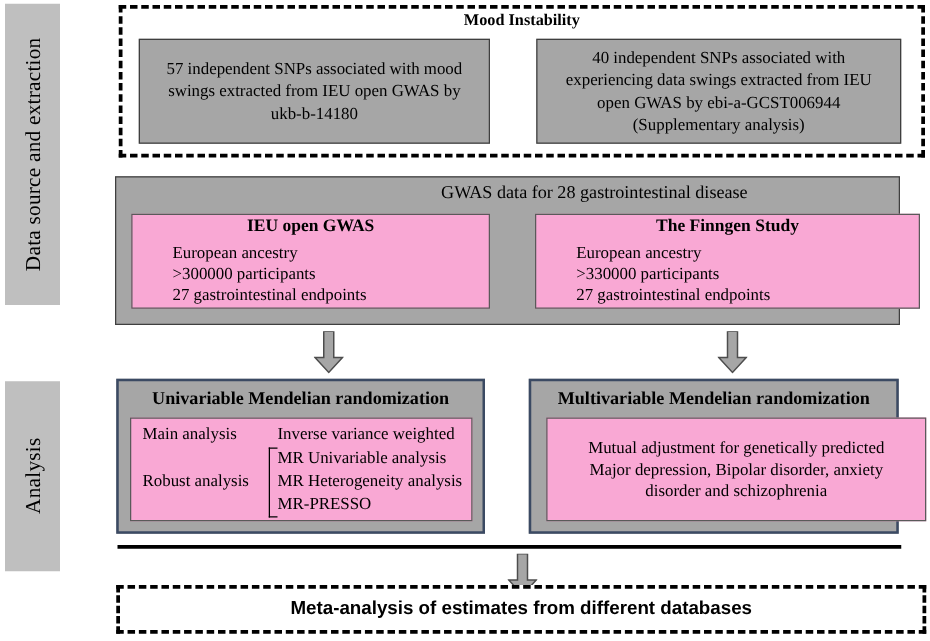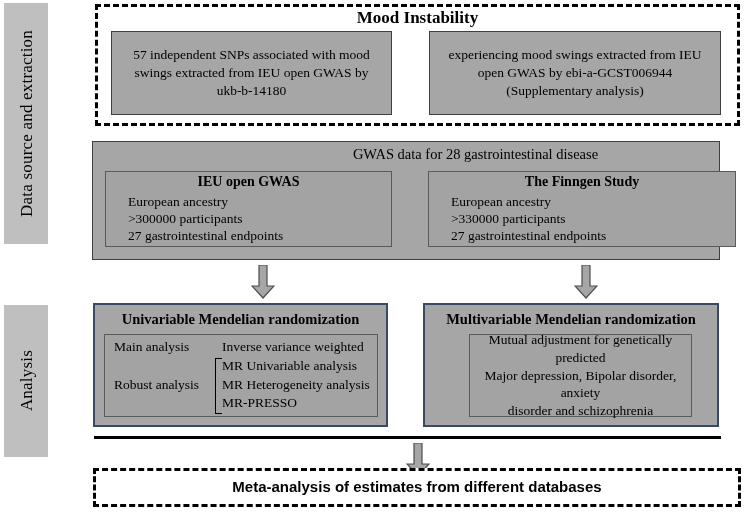--- a/index.html
+++ b/index.html
@@ -43,41 +43,41 @@
     box-sizing: border-box;
   }
   .gray-box {
     position: absolute;
     background: #a6a6a6;
     border: 1px solid #3f3f3f;
     box-sizing: border-box;
   }
   .white-box {
     position: absolute;
-    background: #a3a3a3;
+    background: #f9a8d4;
     border: 1px solid #5a5a5a;
     box-sizing: border-box;
   }
   .navy-box {
     position: absolute;
     background: #a6a6a6;
     border: 2px solid #3b4a63;
     box-sizing: border-box;
   }
   .body-txt {
     font-size: 13.5px;
     line-height: 1.32;
     text-align: center;
   }
 
   
   #mood-dashed { left: 95px; top: 4px; width: 645px; height: 122px; }
   #mood-title {
     position: absolute; left: 95px; top: 8px; width: 645px;
-    font-weight: bold; font-size: 17px; text-align: center;
+    font-weight: bold; font-size: 13px; text-align: center;
   }
   #snp-57-box { left: 111px; top: 31px; width: 281px; height: 84px; padding-left: 40px; }
   #snp-40-box { left: 429px; top: 31px; width: 292px; height: 84px; }
   .centerwrap {
     position: absolute; left: 0; right: 0; top: 0; bottom: 0;
     display: flex; flex-direction: column;
     align-items: center; justify-content: center;
     padding: 2px 6px; box-sizing: border-box;
   }
 
@@ -91,40 +91,40 @@
   #finngen-box { left: 428px; top: 171px; width: 308px; height: 76px; }
   .src-inner {
     position: absolute; left: 0; top: 0; right: 0; bottom: 0;
     display: flex; flex-direction: column; justify-content: center;
     box-sizing: border-box; padding: 3px 0 3px 0;
   }
   .src-inner .hd {
     font-weight: bold; text-align: center; font-size: 14px;
     margin-bottom: 3px;
   }
-  .src-inner .ln { font-size: 13.5px; line-height: 1.28; padding-left: 22px; }
+  .src-inner .ln { font-size: 13.5px; line-height: 1.28; padding-left: 32px; }
 
   
   .arrow {
     position: absolute;
     width: 24px; height: 34px;
   }
   #arrow-left  { left: 251px; top: 265px; }
   #arrow-right { left: 574px; top: 265px; }
   #arrow-meta  { left: 406px; top: 443px; }
 
   
   #uni-box   { left: 93px; top: 303px; width: 295px; height: 124px; }
   #multi-box { left: 423px; top: 303px; width: 296px; height: 124px; }
   .mr-title {
     position: absolute; left: 0; right: 0; top: 6px;
     text-align: center; font-weight: bold; font-size: 14.5px;
   }
   #uni-inner   { left: 104px; top: 334px; width: 274px; height: 83px; }
-  #multi-inner { left: 437px; top: 334px; width: 223px; height: 83px; margin-left: 32px; }
+  #multi-inner { left: 437px; top: 334px; width: 304px; height: 83px; }
 
   
   .uni-grid {
     position: absolute; inset: 0;
     display: grid;
     grid-template-columns: 108px 1fr;
     align-content: center;
     font-size: 13.5px;
     padding-left: 9px;
     box-sizing: border-box;
@@ -181,21 +181,22 @@
 <div class="gray-box" id="snp-57-box">
   <div class="centerwrap">
     <div class="body-txt">57 independent SNPs associated with mood</div>
     <div class="body-txt">swings extracted from IEU open GWAS by</div>
     <div class="body-txt">ukb-b-14180</div>
   </div>
 </div>
 
 <div class="gray-box" id="snp-40-box">
   <div class="centerwrap">
-    <div class="body-txt">experiencing mood swings extracted from IEU</div>
+    <div class="body-txt">40 independent SNPs associated with</div>
+    <div class="body-txt">experiencing data swings extracted from IEU</div>
     <div class="body-txt">open GWAS by ebi-a-GCST006944</div>
     <div class="body-txt">(Supplementary analysis)</div>
   </div>
 </div>
 
 <div class="gray-box" id="gwas-gray"></div>
 <div id="gwas-title">GWAS data for 28 gastrointestinal disease</div>
 
 <div class="white-box" id="ieu-box">
   <div class="src-inner">

